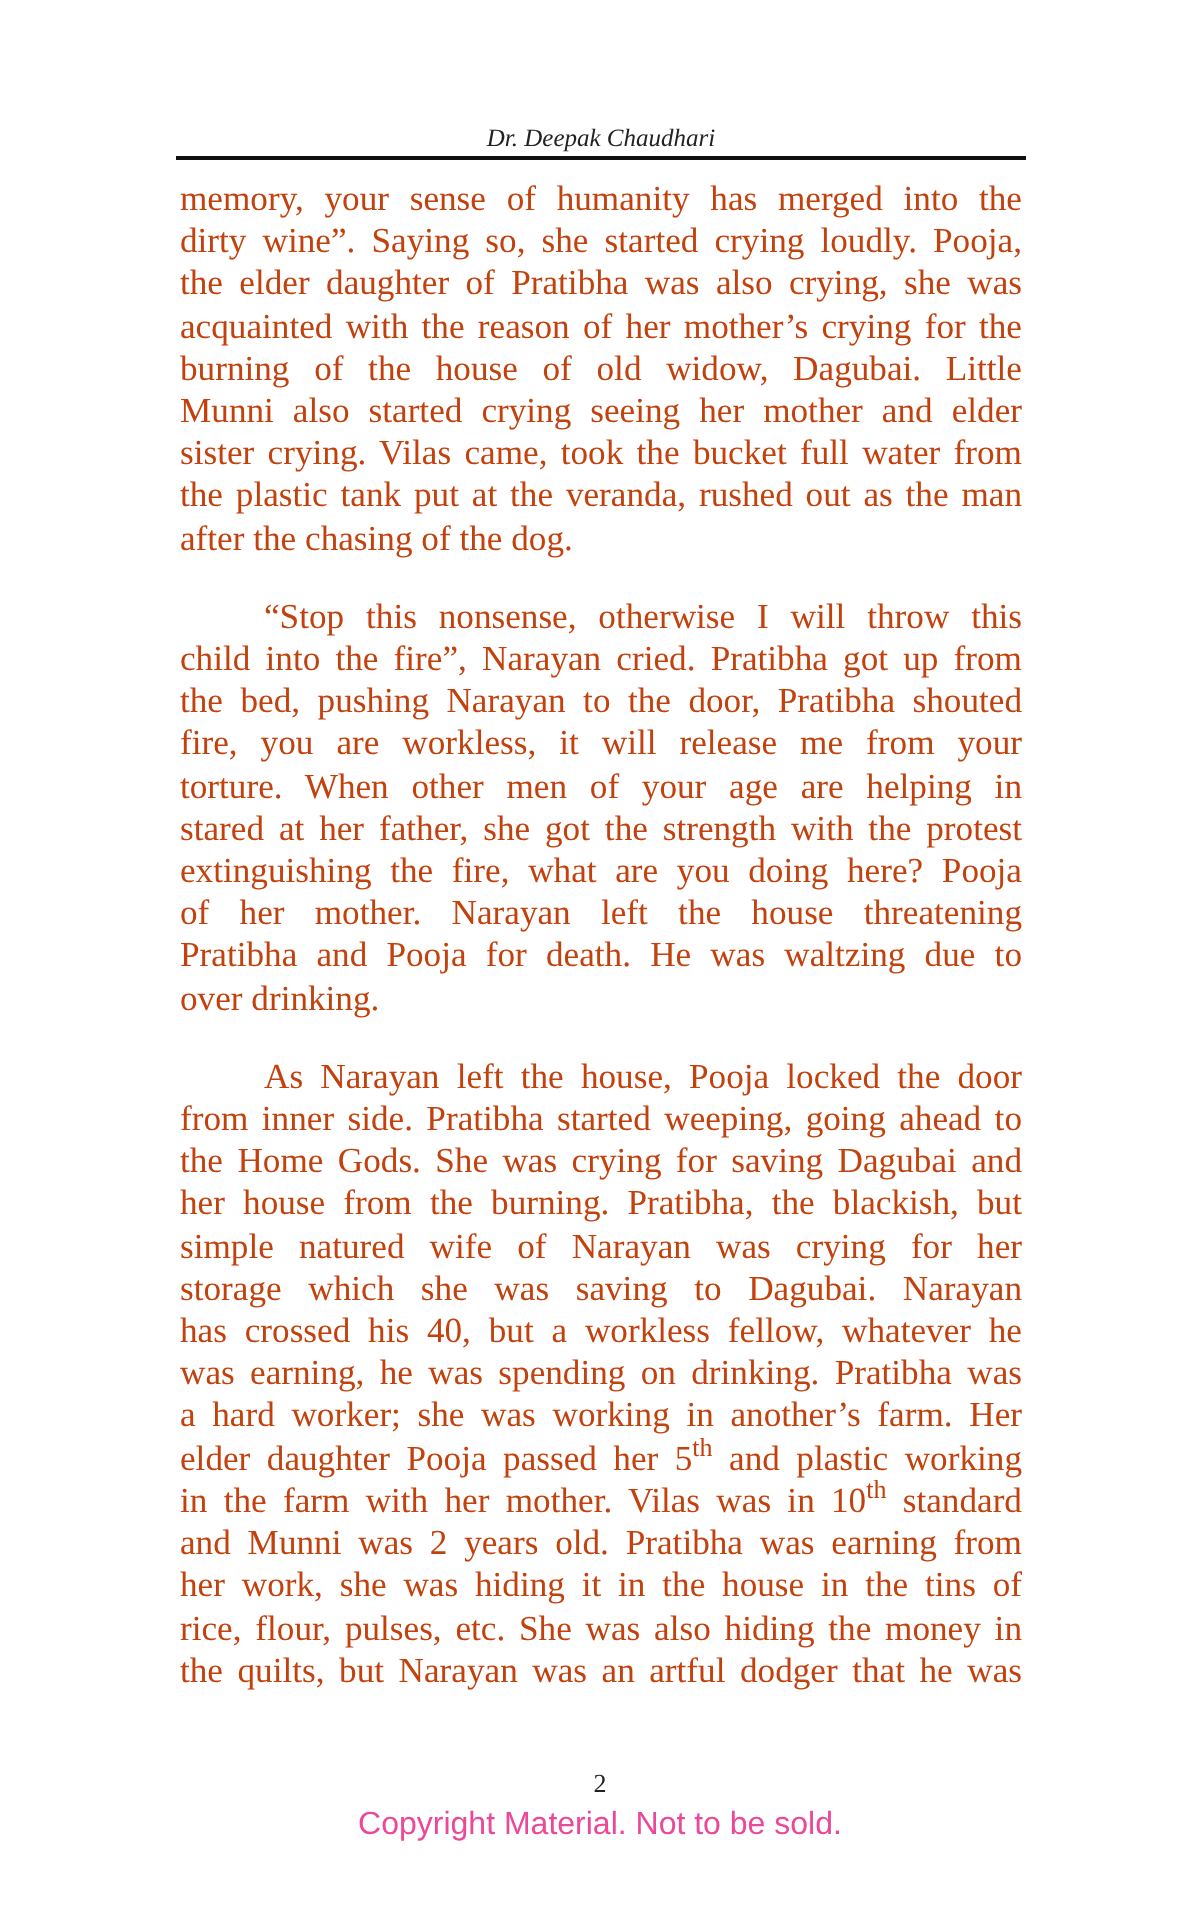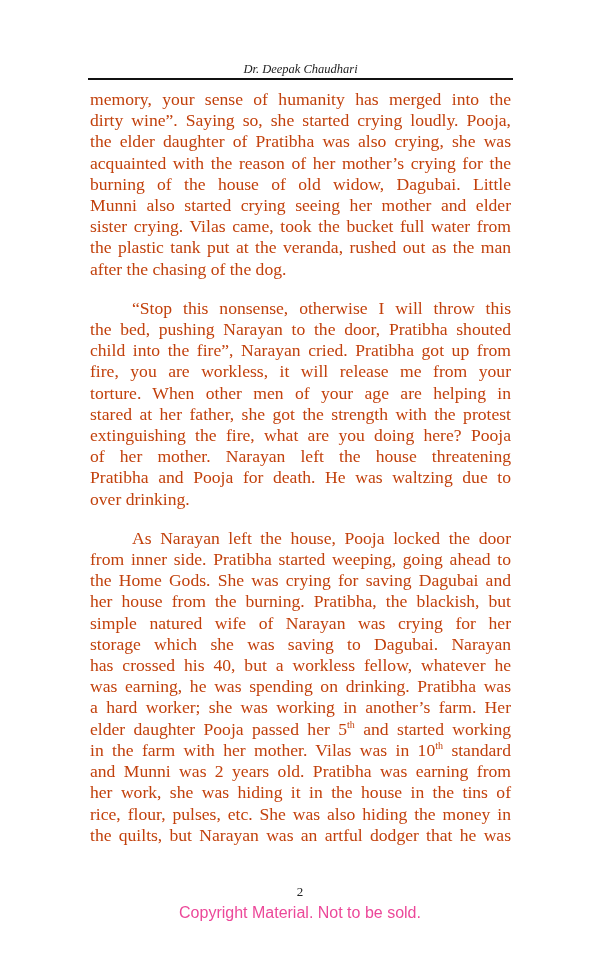--- a/index.html
+++ b/index.html
@@ -6,21 +6,21 @@
   body { width: 600px; height: 960px; position: relative; overflow: hidden; color: #1a1a1a; }
   .page { position: absolute; left: 0; top: 0; width: 492px; height: 960px; }
   .header { position: absolute; left: 88px; top: 62px; width: 425px; text-align: center;
     font-family: "Liberation Serif", serif; font-style: italic; font-size: 12.5px; color: #222; }
   .header-rule { position: absolute; left: 88px; top: 78px; width: 425px; height: 2px; background: #111; }
   .body-text { position: absolute; left: 90px; top: 89px; width: 421px;
     font-family: "Liberation Serif", serif; font-size: 17.6px; line-height: 21.2px; text-align: justify; color: #c2410c; }
   .body-text p { margin: 0 0 18px 0; }
   .body-text .line { display: block; text-align: justify; text-align-last: justify; white-space: nowrap; }
   .body-text .line.last { text-align-last: left; }
-  sup { font-size: 10px; line-height: 0; vertical-align: 7px; }
+  sup { font-size: 13px; line-height: 0; vertical-align: 7px; }
   .page-number { position: absolute; left: 0; top: 884px; width: 600px; text-align: center;
     font-family: "Liberation Serif", serif; font-size: 13px; color: #222; }
   .copyright { position: absolute; left: 0; top: 904px; width: 600px; text-align: center;
     font-family: "Liberation Sans", sans-serif; font-size: 16px; color: #ec4899; }
 </style>
 </head>
 <body>
 
 <div class="page">
   <div class="header">Dr. Deepak Chaudhari</div>
@@ -34,42 +34,42 @@
       <span class="line">acquainted with the reason of her mother’s crying for the</span>
       <span class="line">burning of the house of old widow, Dagubai. Little</span>
       <span class="line">Munni also started crying seeing her mother and elder</span>
       <span class="line">sister crying. Vilas came, took the bucket full water from</span>
       <span class="line">the plastic tank put at the veranda, rushed out as the man</span>
       <span class="line last">after the chasing of the dog.</span>
     </p>
 
     <p>
       <span class="line" style="padding-left:42px">“Stop this nonsense, otherwise I will throw this</span>
+      <span class="line">child into the fire”, Narayan cried. Pratibha got up from</span>
       <span class="line">the bed, pushing Narayan to the door, Pratibha shouted</span>
-      <span class="line">child into the fire”, Narayan cried. Pratibha got up from</span>
       <span class="line">fire, you are workless, it will release me from your</span>
       <span class="line">torture. When other men of your age are helping in</span>
       <span class="line">stared at her father, she got the strength with the protest</span>
       <span class="line">extinguishing the fire, what are you doing here?  Pooja</span>
       <span class="line">of her mother. Narayan left the house threatening</span>
       <span class="line">Pratibha and Pooja for death. He was waltzing due to</span>
       <span class="line last">over drinking.</span>
     </p>
 
     <p>
       <span class="line" style="padding-left:42px">As Narayan left the house, Pooja locked the door</span>
       <span class="line">from inner side. Pratibha started weeping, going ahead to</span>
       <span class="line">the Home Gods. She was crying for saving Dagubai and</span>
       <span class="line">her house from the burning. Pratibha, the blackish, but</span>
       <span class="line">simple natured wife of Narayan was crying for her</span>
       <span class="line">storage which she was saving to Dagubai.  Narayan</span>
       <span class="line">has crossed his 40, but a workless fellow, whatever he</span>
       <span class="line">was earning, he was spending on drinking. Pratibha was</span>
       <span class="line">a hard worker; she was working in another’s farm. Her</span>
-      <span class="line"><span>elder daughter Pooja passed her 5</span><sup>th</sup><span> and started working</span></span>
+      <span class="line"><span>elder daughter Pooja passed her 5</span><sup>th</sup><span> and plastic working</span></span>
       <span class="line"><span>in the farm with her mother. Vilas was in 10</span><sup>th</sup><span> standard</span></span>
       <span class="line">and Munni was 2 years old. Pratibha was earning from</span>
       <span class="line">her work, she was hiding it in the house in the tins of</span>
       <span class="line">rice, flour, pulses, etc.  She was also hiding the money in</span>
       <span class="line">the quilts, but Narayan was an artful dodger that he was</span>
     </p>
   </div>
 
   <div class="page-number">2</div>
   <div class="copyright">Copyright Material. Not to be sold.</div>

